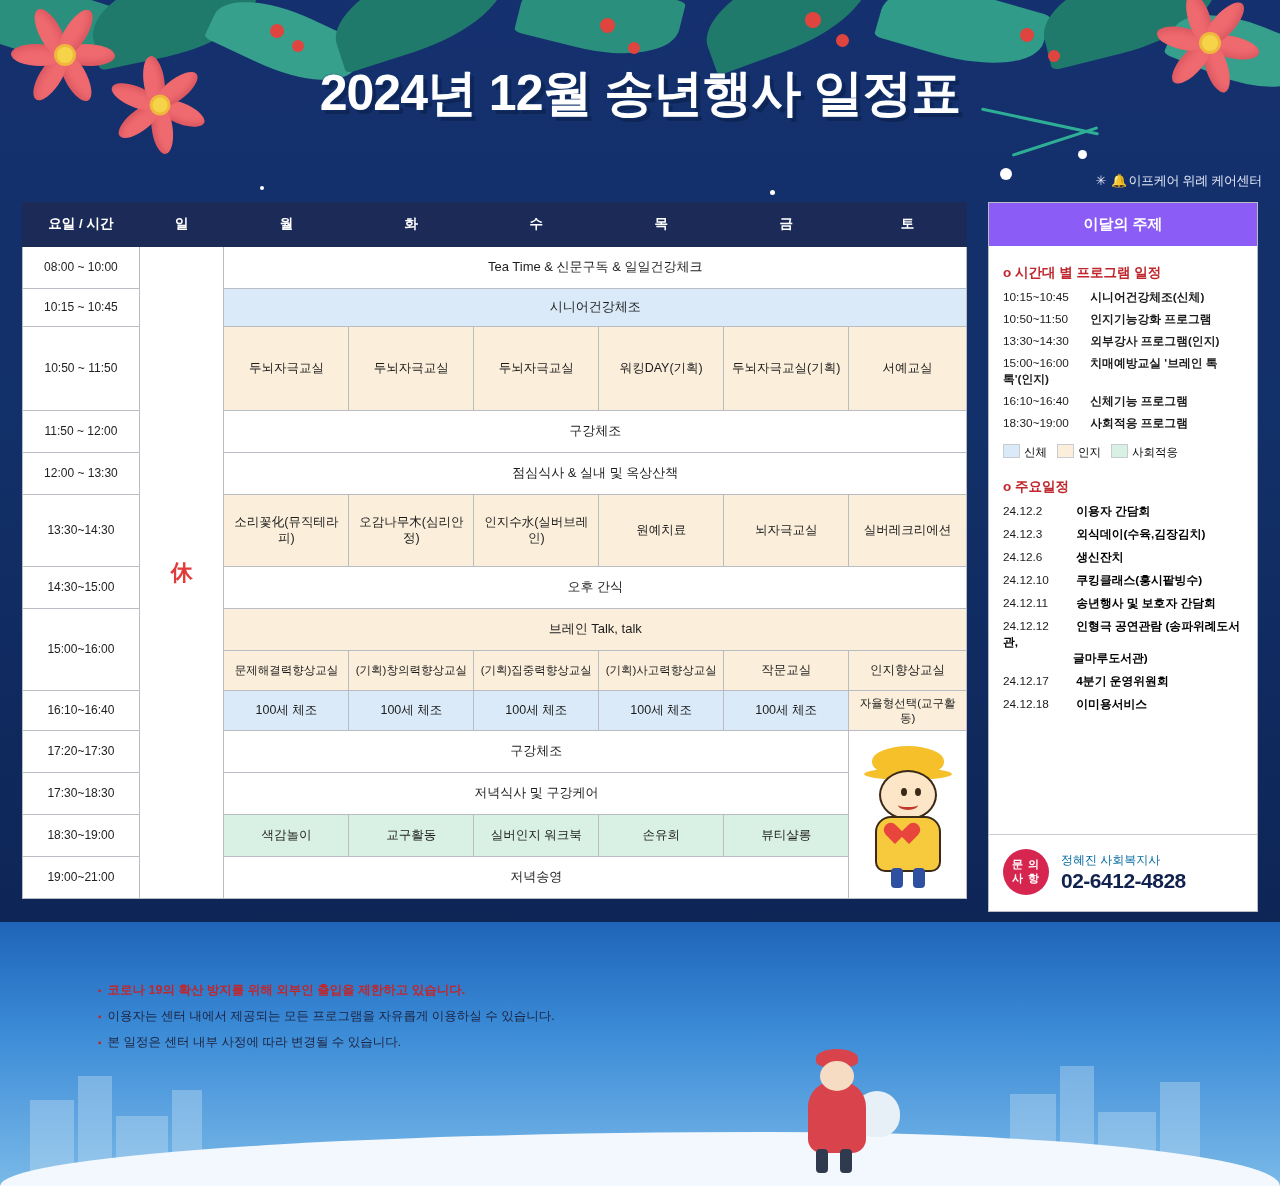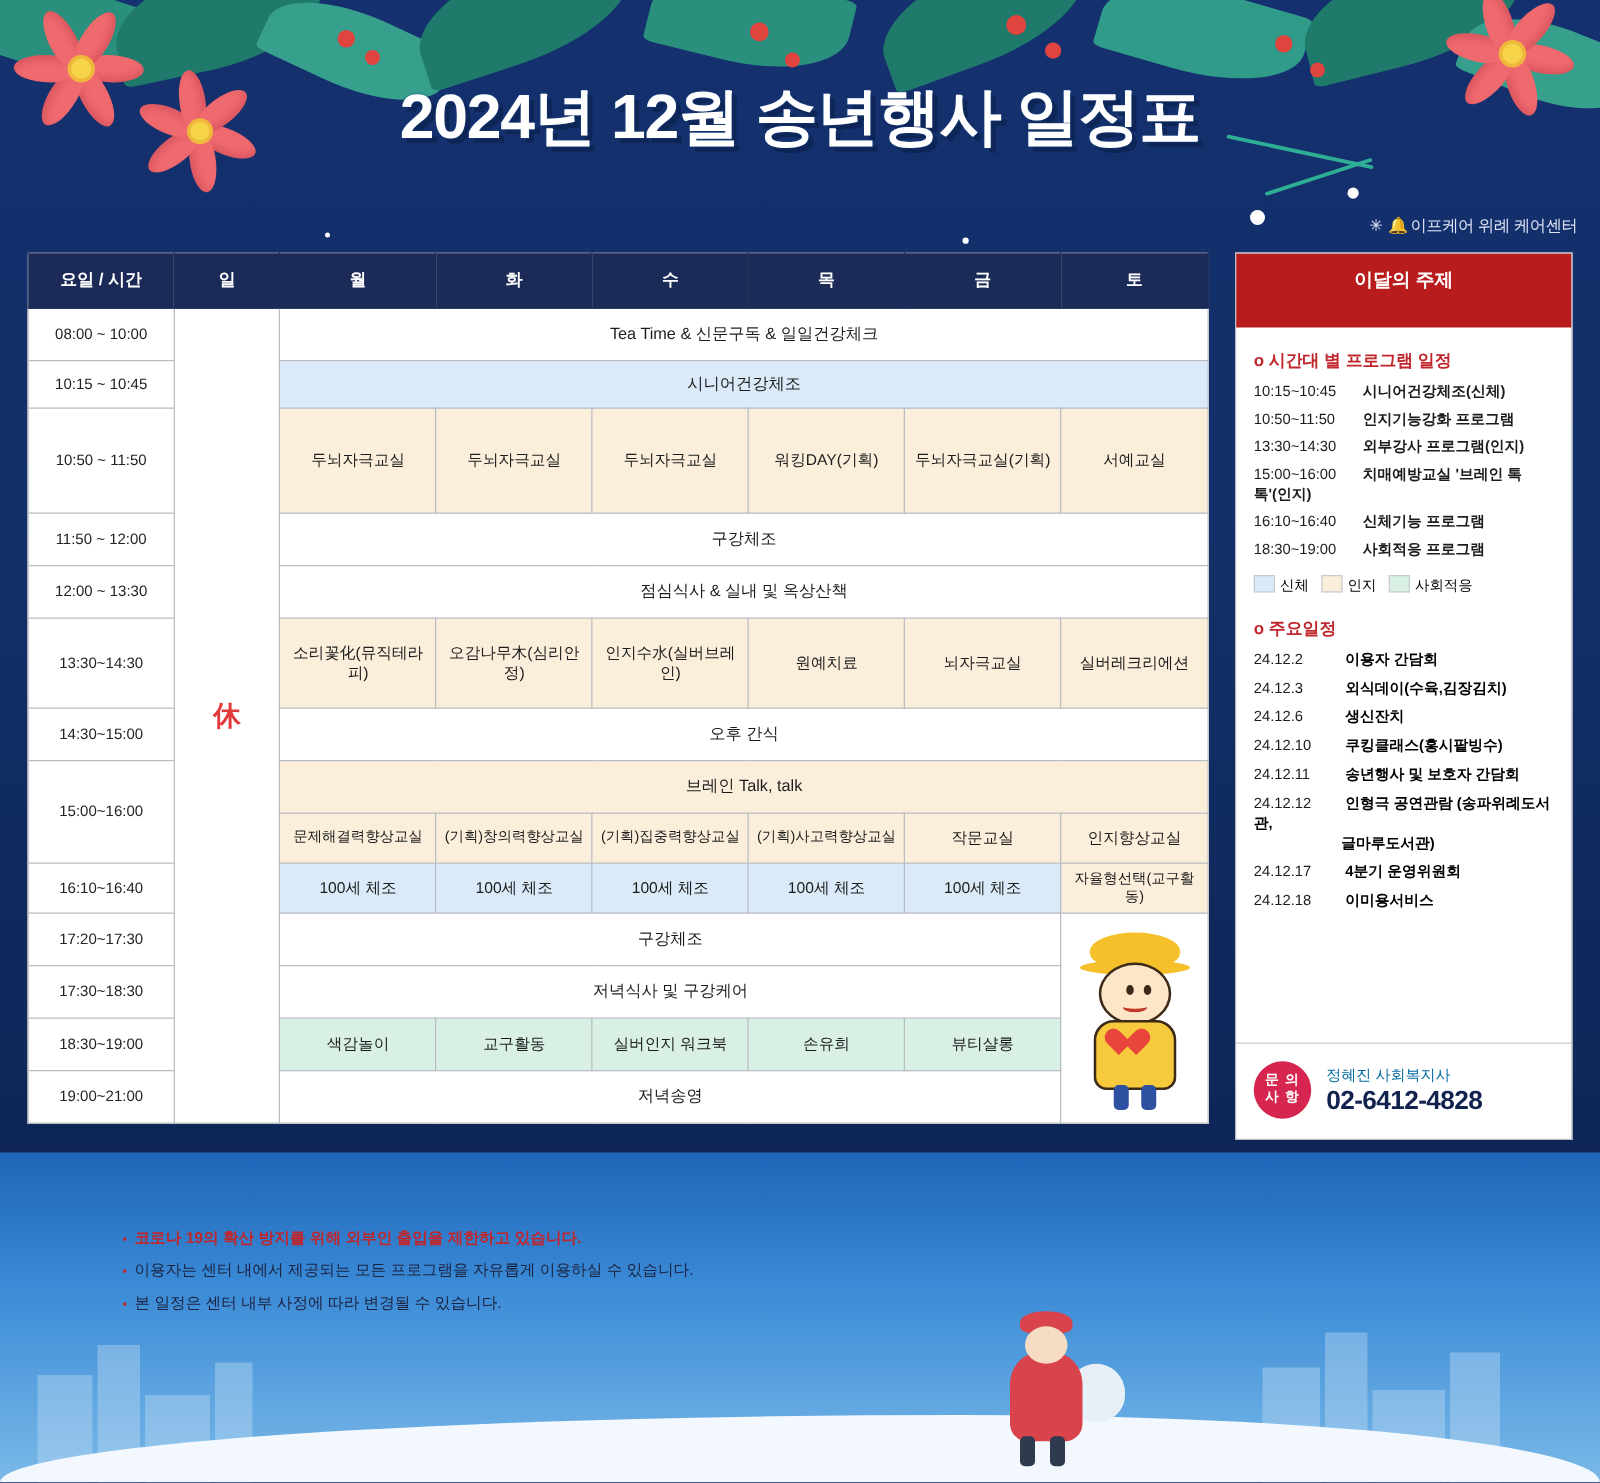--- a/index.html
+++ b/index.html
@@ -102,22 +102,22 @@
   .m-heart:after  { left:0; transform:rotate(45deg);  transform-origin:100% 100%; }
   .m-leg { position:absolute; top:128px; width:12px; height:20px; background:#2f4fa0; border-radius:4px; }
   .m-leg.l { left:38px; } .m-leg.r { left:60px; }
 
   
   .panel {
     position:absolute; left:988px; top:202px; width:270px; height:710px;
     background:#fff; border:1px solid #b9bcc2;
   }
   .panel-head {
-    background:#b91c1c; color:#fff; text-align:center; font-weight:bold;
-    font-size:15px; padding:12px 0 28px;
+    background:#8b5cf6; color:#fff; text-align:center; font-weight:bold;
+    font-size:15px; padding:12px 0 12px;
   }
   .panel-body { padding:14px 14px 0; }
   .sec-title { color:#c0272d; font-weight:bold; font-size:13.5px; margin:4px 0 8px; }
   .sec-title:before { content:"o "; }
   .tline { font-size:11.8px; color:#1c1c1c; margin:0 0 6px; }
   .tline .t { display:inline-block; width:84px; }
   .tline .n { font-weight:bold; }
   .legend { display:flex; gap:10px; align-items:center; margin:12px 0 18px; font-size:11.5px; }
   .legend span.sw { display:inline-block; width:17px; height:14px; border:1px solid #c8ccd2; margin-right:4px; vertical-align:-2px; }
   .sw.b { background:#daeaf8; } .sw.c { background:#fbeedb; } .sw.m { background:#d9f0e4; }

